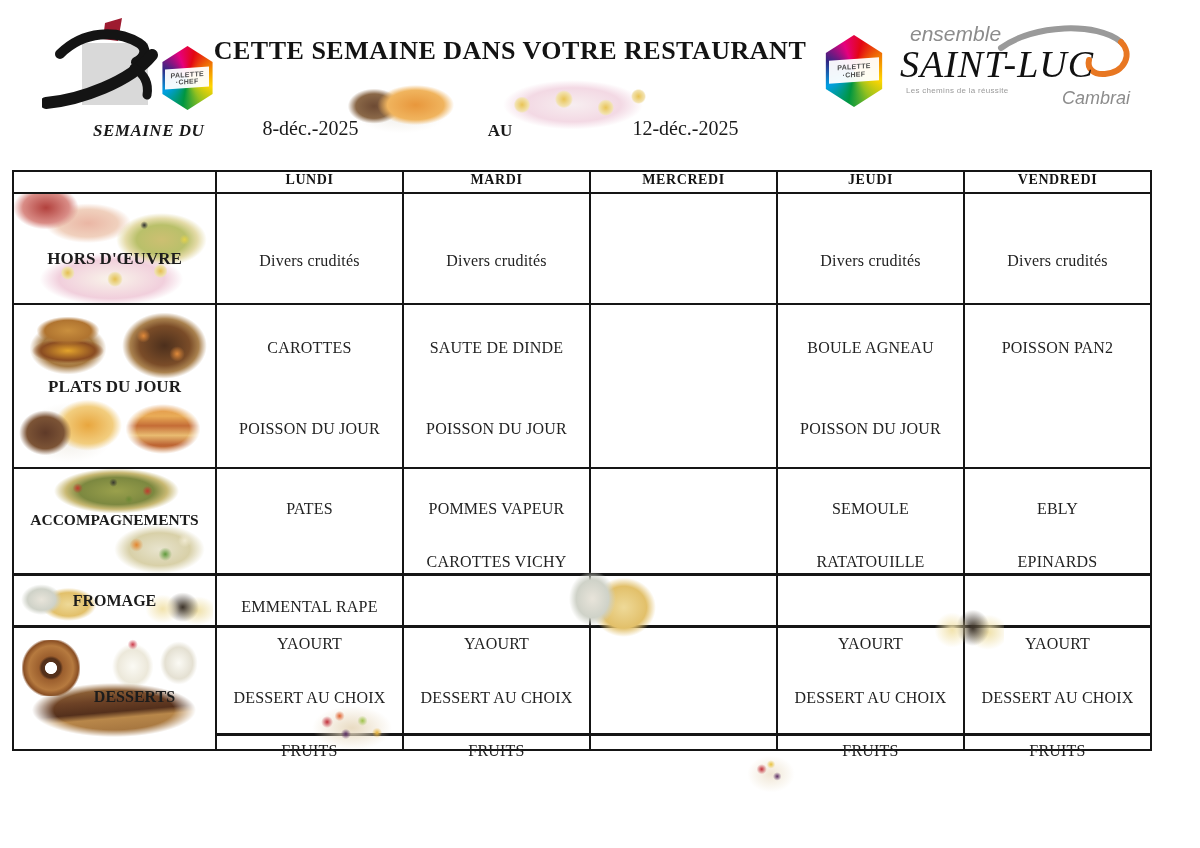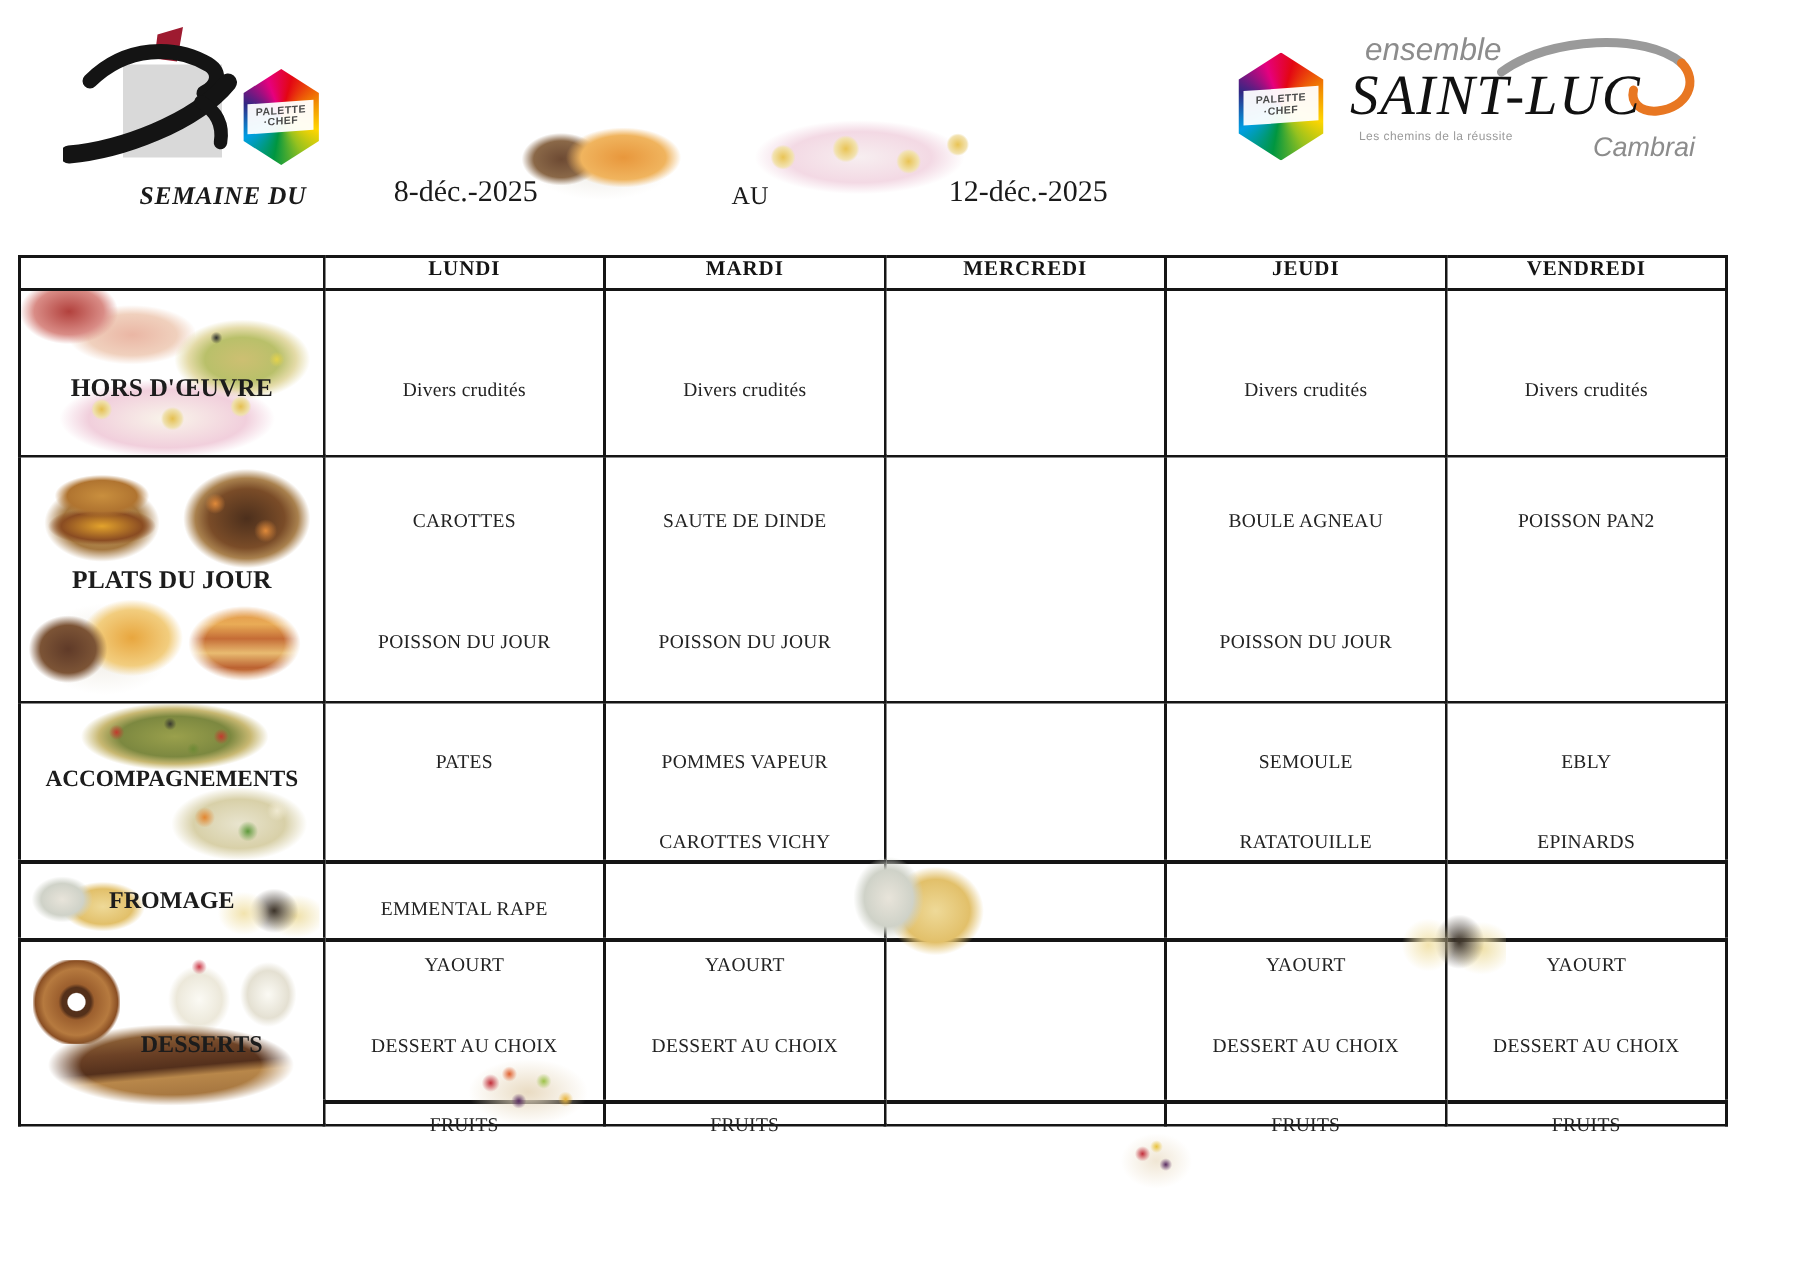--- a/index.html
+++ b/index.html
@@ -4,21 +4,21 @@
 <style>
   html,body{margin:0;padding:0;background:#fff;}
   .page{position:relative;width:1200px;height:848px;background:#fff;overflow:hidden;
         font-family:"Liberation Serif","DejaVu Serif",serif;color:#1a1a1a;}
 
   
   .main-title{position:absolute;left:210px;top:36px;width:600px;text-align:center;
     font-size:26px;font-weight:bold;letter-spacing:.5px;color:#131313;}
   .semaine-label{position:absolute;left:93px;top:121px;font-size:17px;font-weight:bold;letter-spacing:.5px;font-style:italic;}
   .date-start{position:absolute;left:228px;top:117px;width:165px;text-align:center;font-size:20px;}
-  .au-label{position:absolute;left:455px;top:121px;width:90px;text-align:center;font-size:17px;font-weight:normal;}
+  .au-label{position:absolute;left:455px;top:121px;width:90px;text-align:center;font-size:17px;font-weight:bold;}
   .date-end{position:absolute;left:598px;top:117px;width:175px;text-align:center;font-size:20px;}
   .school-box{position:absolute;left:777px;top:113px;width:373px;height:31px;background:#faefc6;
     display:flex;align-items:center;justify-content:center;font-size:22px;letter-spacing:1px;color:#161616;}
 
   
   .sport-logo{position:absolute;left:42px;top:10px;width:205px;height:105px;}
 
   
   .hex{position:absolute;clip-path:polygon(50% 0,94% 25%,94% 75%,50% 100%,6% 75%,6% 25%);
     background:conic-gradient(from 15deg,#e30613,#f39200 55deg,#ffd500 95deg,#95c11f 135deg,#009640 175deg,#009fe3 225deg,#312783 275deg,#e6007e 325deg,#e30613 360deg);}
@@ -119,21 +119,21 @@
      radial-gradient(ellipse 48% 48% at 50% 50%,#f0e6d4 0%,rgba(255,255,255,0) 80%);}
 
   
   table.menu{position:absolute;left:12px;top:170px;border-collapse:collapse;table-layout:fixed;width:1138px;}
   table.menu td{padding:0;position:relative;border:2px solid #151515;background:#fff;vertical-align:top;}
   td.corner{border:none;background:transparent;}
   td.dayhead{background:#c6c6c6;text-align:center;font-size:14px;font-weight:bold;letter-spacing:.6px;
     vertical-align:middle;color:#141414;}
   td.sidecell{overflow:hidden;}
   .side-label{position:absolute;left:0;width:100%;text-align:center;font-weight:bold;color:#1c1c1c;z-index:3;}
-  .menu-line{position:absolute;left:0;width:100%;text-align:center;font-size:13px;color:#222;
+  .menu-line{position:absolute;left:0;width:100%;text-align:center;font-size:16px;color:#222;
     letter-spacing:.2px;z-index:2;}
   .bg-hors{background:#f4c7a3;}
   .bg-plats{background:#accbe9;}
   .bg-accomp{background:#f6c85b;}
   .bg-fromage{background:#a9ce97;}
   .bg-desserts{background:#e8893c;}
   tr.r-fruits td{border-top-width:3px;}
   tr.r-fromage td{border-top-width:3px;}
   tr.r-desserts td{border-top-width:3px;}
   .overlay{z-index:5;}
@@ -157,20 +157,21 @@
       <span>·CHEF</span>
     </div>
   </div>
   <div class="hex hex-2">
     <div class="hex-band">
       <span>PALETTE</span>
       <span>·CHEF</span>
     </div>
   </div>
 
+  <div class="main-title">CETTE SEMAINE DANS VOTRE RESTAURANT</div>
 
   <div class="saintluc">
     <svg class="sl-swoosh" viewBox="0 0 150 85">
       <path d="M8 32 C 40 8, 105 6, 128 26" fill="none" stroke="#9a9a9a" stroke-width="6" stroke-linecap="round"></path>
       <path d="M128 26 C 140 38, 132 56, 112 58 C 100 59, 94 52, 96 44" fill="none" stroke="#e87722" stroke-width="6" stroke-linecap="round"></path>
     </svg>
     <div class="sl-ensemble">ensemble</div>
     <div class="sl-name">SAINT-LUC</div>
     <div class="sl-tagline">Les chemins de la réussite</div>
     <div class="sl-city">Cambrai</div>

